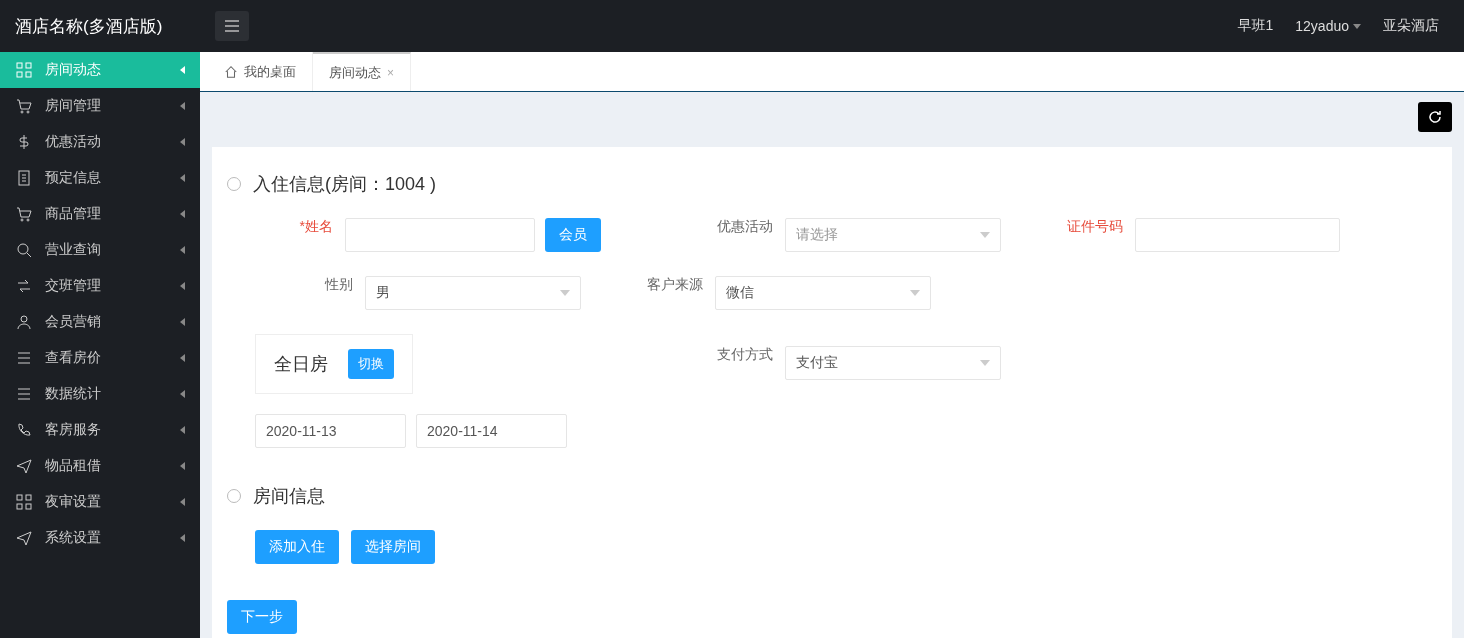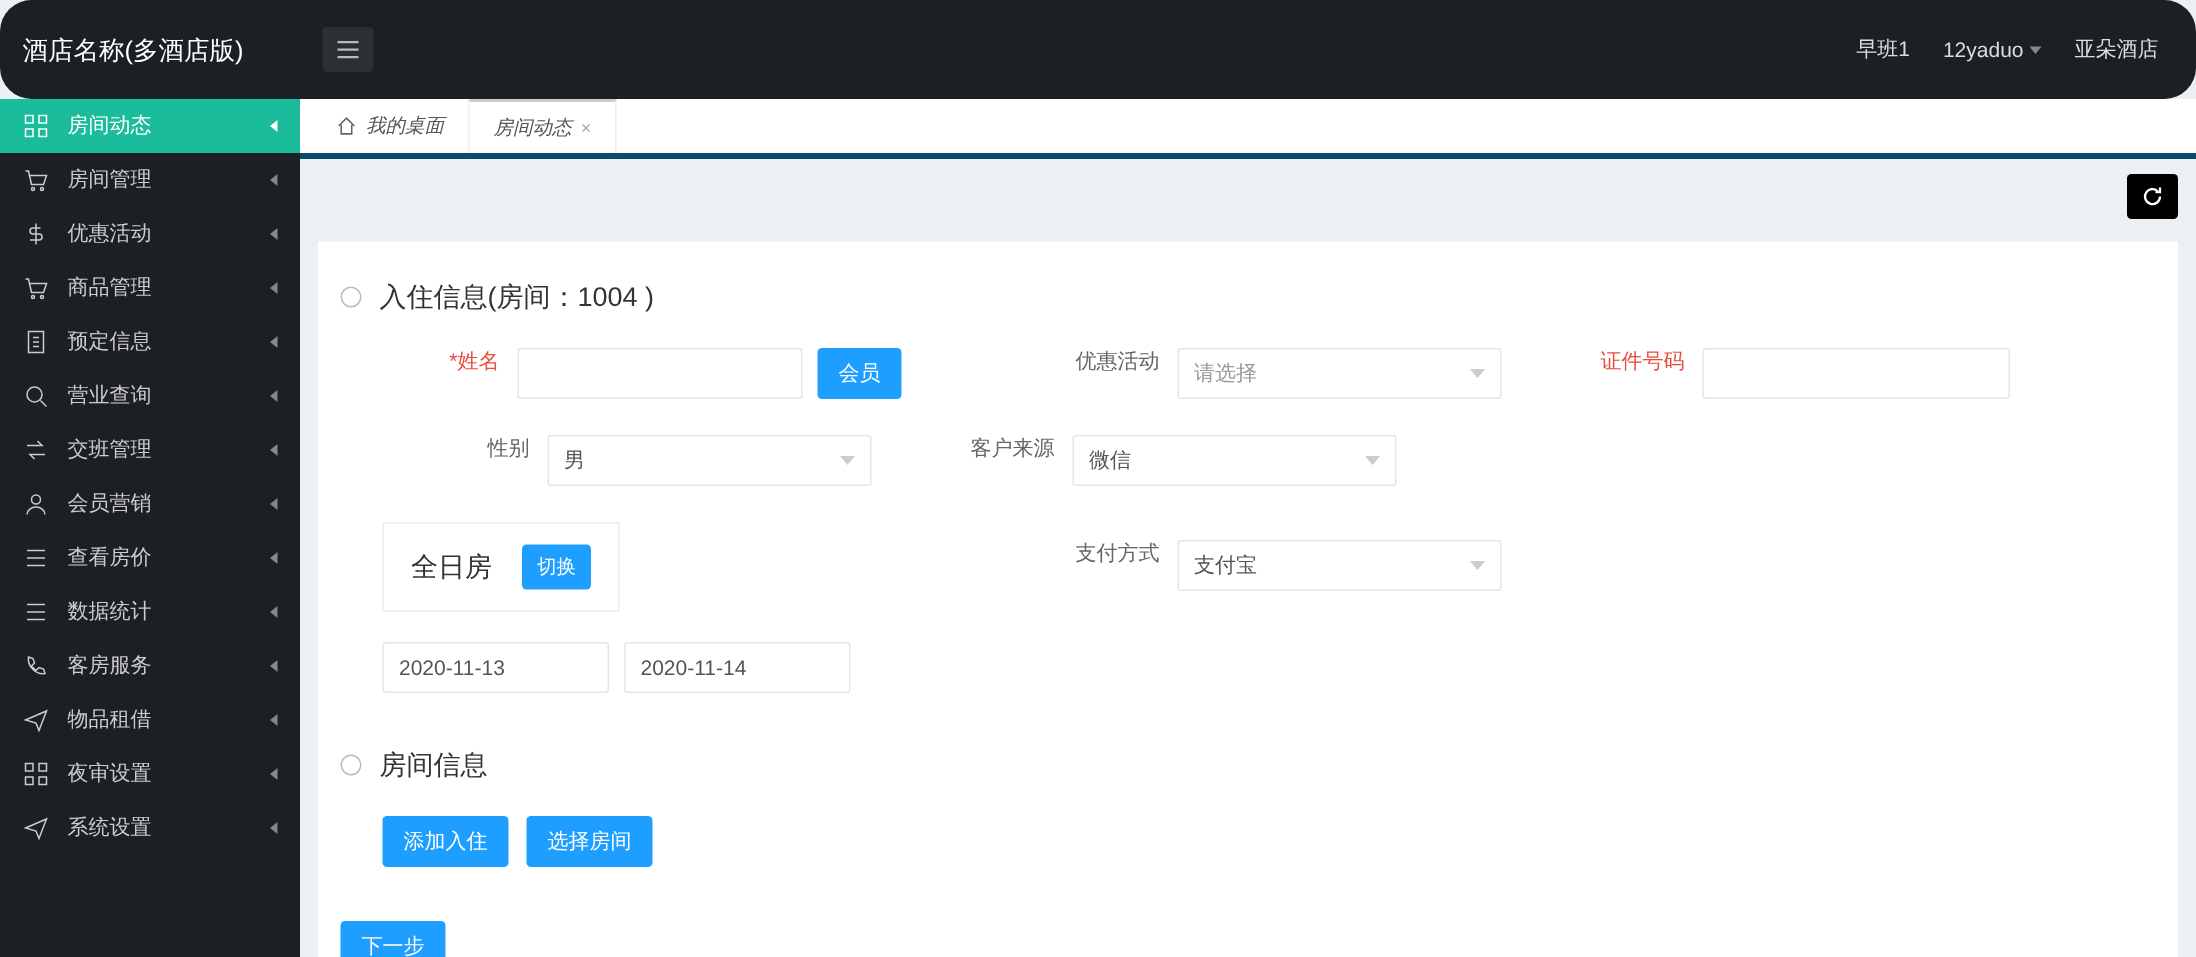--- a/index.html
+++ b/index.html
@@ -1,39 +1,39 @@
 <!DOCTYPE html>
 <html><head>
   <meta charset="utf-8">
   <style>
     * { margin: 0; padding: 0; box-sizing: border-box; }
     body { font-family: "Microsoft YaHei", Arial, sans-serif; font-size: 14px; background: #ecf0f5; color: #333; }
     
     
-    .topbar { background: #1c1f24; height: 66px; display: flex; align-items: center; color: #fff; border-radius: 21px; }
+    .topbar { background: #1c1f24; height: 52px; display: flex; align-items: center; color: #fff; }
     .brand { width: 200px; padding-left: 15px; font-size: 17px; font-weight: 500; }
     .hamburger { width: 34px; height: 30px; background: #2c2f34; border-radius: 3px; display: flex; align-items: center; justify-content: center; margin-left: 15px; cursor: pointer; }
     .hamburger svg { width: 16px; height: 14px; }
     .top-right { margin-left: auto; display: flex; align-items: center; gap: 22px; padding-right: 25px; font-size: 14px; color: #ddd; }
     .top-right .user { display: flex; align-items: center; gap: 4px; cursor: pointer; }
     .caret-down { width: 0; height: 0; border-left: 4px solid transparent; border-right: 4px solid transparent; border-top: 5px solid #888; }
     
     
     .layout { display: flex; min-height: calc(100vh - 50px); }
     .sidebar { width: 200px; background: #1c1f24; color: #ccc; }
     .side-item { height: 36px; display: flex; align-items: center; padding: 0 15px; cursor: pointer; position: relative; font-size: 14px; }
     .side-item.active { background: #1abc9c; color: #fff; }
     .side-icon { width: 18px; height: 18px; margin-right: 12px; display: flex; align-items: center; justify-content: center; }
     .side-icon svg { width: 16px; height: 16px; stroke: currentColor; fill: none; }
     .side-arrow { margin-left: auto; width: 0; height: 0; border-top: 4px solid transparent; border-bottom: 4px solid transparent; border-right: 5px solid #888; }
     .side-item.active .side-arrow { border-right-color: #fff; }
     
     
     .main { flex: 1; background: #ecf0f5; display: flex; flex-direction: column; }
-    .tabs { background: #fff; height: 40px; display: flex; align-items: stretch; border-bottom: 4px solid #0c4a6e; padding-left: 8px; font-style: italic; }
+    .tabs { background: #fff; height: 40px; display: flex; align-items: stretch; border-bottom: 1px solid #0c4a6e; padding-left: 8px; }
     .tab { display: flex; align-items: center; padding: 0 16px; font-size: 13px; color: #555; cursor: pointer; border-right: 1px solid #eee; gap: 6px; }
     .tab.fixed svg { width: 14px; height: 14px; stroke: #666; fill: none; }
     .tab.active { border-top: 2px solid #ccc; background: #fff; }
     .tab .close-x { color: #aaa; font-size: 12px; cursor: pointer; }
     
     .content-wrap { position: relative; padding: 10px 12px; }
     .refresh-btn { position: absolute; right: 12px; top: 10px; width: 34px; height: 30px; background: #000; color: #fff; border-radius: 3px; display: flex; align-items: center; justify-content: center; cursor: pointer; }
     .refresh-btn svg { width: 16px; height: 16px; stroke: #fff; fill: none; }
     
     .panel { background: #fff; margin-top: 45px; padding: 25px 15px 30px; }
@@ -119,36 +119,36 @@
           <svg viewBox="0 0 16 16">
             <path d="M8 1v14M11 4H6a2 2 0 000 4h4a2 2 0 010 4H4"></path>
           </svg>
         </span>
       <span>优惠活动</span>
       <span class="side-arrow"></span>
     </div>
     <div class="side-item">
       <span class="side-icon">
           <svg viewBox="0 0 16 16">
+            <rect x="3" y="1" width="10" height="14"></rect>
+            <path d="M6 5h4M6 8h4M6 11h4"></path>
+          </svg>
+        </span>
+      <span>预定信息</span>
+      <span class="side-arrow"></span>
+    </div>
+    <div class="side-item">
+      <span class="side-icon">
+          <svg viewBox="0 0 16 16">
             <path d="M1 2h2l2 9h8l2-6H4"></path>
             <circle cx="6" cy="14" r="1"></circle>
             <circle cx="12" cy="14" r="1"></circle>
           </svg>
         </span>
       <span>商品管理</span>
-      <span class="side-arrow"></span>
-    </div>
-    <div class="side-item">
-      <span class="side-icon">
-          <svg viewBox="0 0 16 16">
-            <rect x="3" y="1" width="10" height="14"></rect>
-            <path d="M6 5h4M6 8h4M6 11h4"></path>
-          </svg>
-        </span>
-      <span>预定信息</span>
       <span class="side-arrow"></span>
     </div>
     <div class="side-item">
       <span class="side-icon">
           <svg viewBox="0 0 16 16">
             <circle cx="7" cy="7" r="5"></circle>
             <path d="M11 11l4 4"></path>
           </svg>
         </span>
       <span>营业查询</span>

